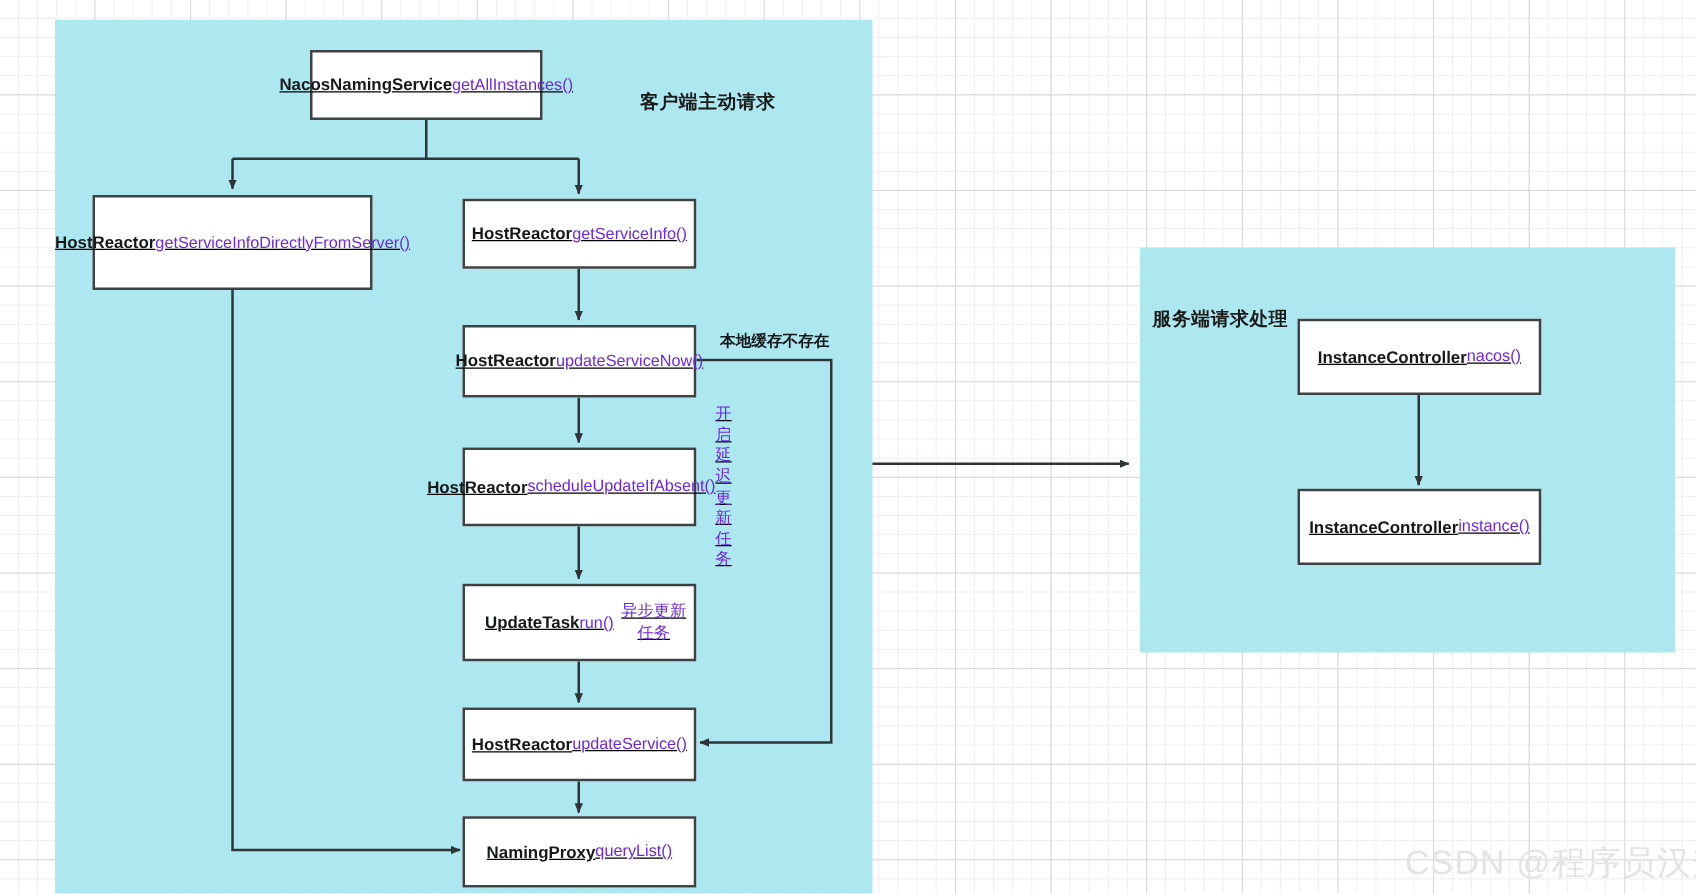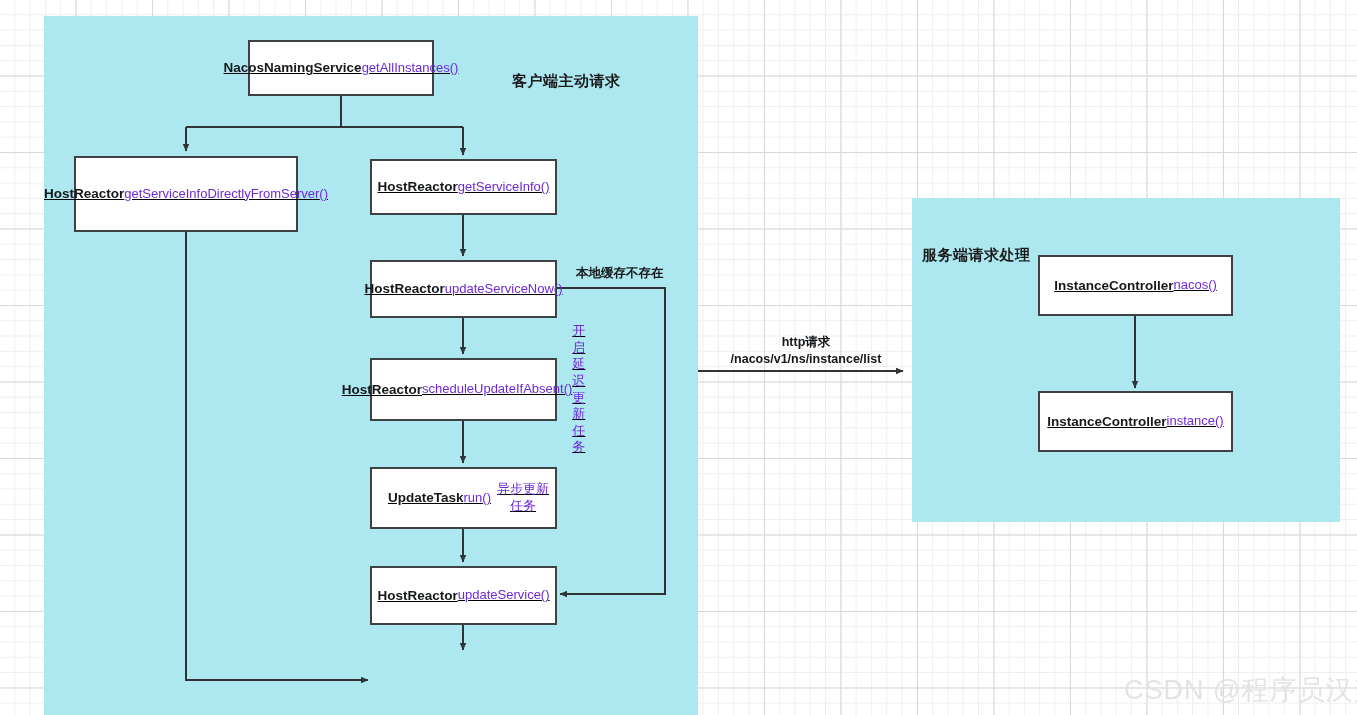--- a/index.html
+++ b/index.html
@@ -169,33 +169,33 @@
     <div class="n-title">UpdateTask</div>
     <div class="n-sub">run()</div>
     <div class="n-sub">异步更新任务</div>
   </div>
 
   <div class="node" style="left:370px; top:566px; width:187px; height:59px;">
     <div class="n-title">HostReactor</div>
     <div class="n-sub">updateService()</div>
   </div>
 
+  <div class="node" style="left:370px; top:653px; width:187px; height:57px;">
+    <div class="n-title">NamingProxy</div>
+    <div class="n-sub">queryList()</div>
+  </div>
 
   <div class="node" style="left:1038px; top:255px; width:195px; height:61px;">
     <div class="n-title">InstanceController</div>
     <div class="n-sub">nacos()</div>
   </div>
 
   <div class="node" style="left:1038px; top:391px; width:195px; height:61px;">
     <div class="n-title">InstanceController</div>
     <div class="n-sub">instance()</div>
   </div>
 
   <div class="edge-label" style="left:576px; top:265px;font-family:Liberation Serif, serif;">本地缓存不存在</div>
 
-  <div class="edge-label" style="left:718px; top:334px; width:176px;">
-    <div>http请求</div>
-    <div>/nacos/v1/ns/instance/list</div>
-  </div>
 
   <div class="watermark" style="left:1124px; top:672px;">CSDN @程序员汉升</div>
 
 </div>
 
 </body></html>

